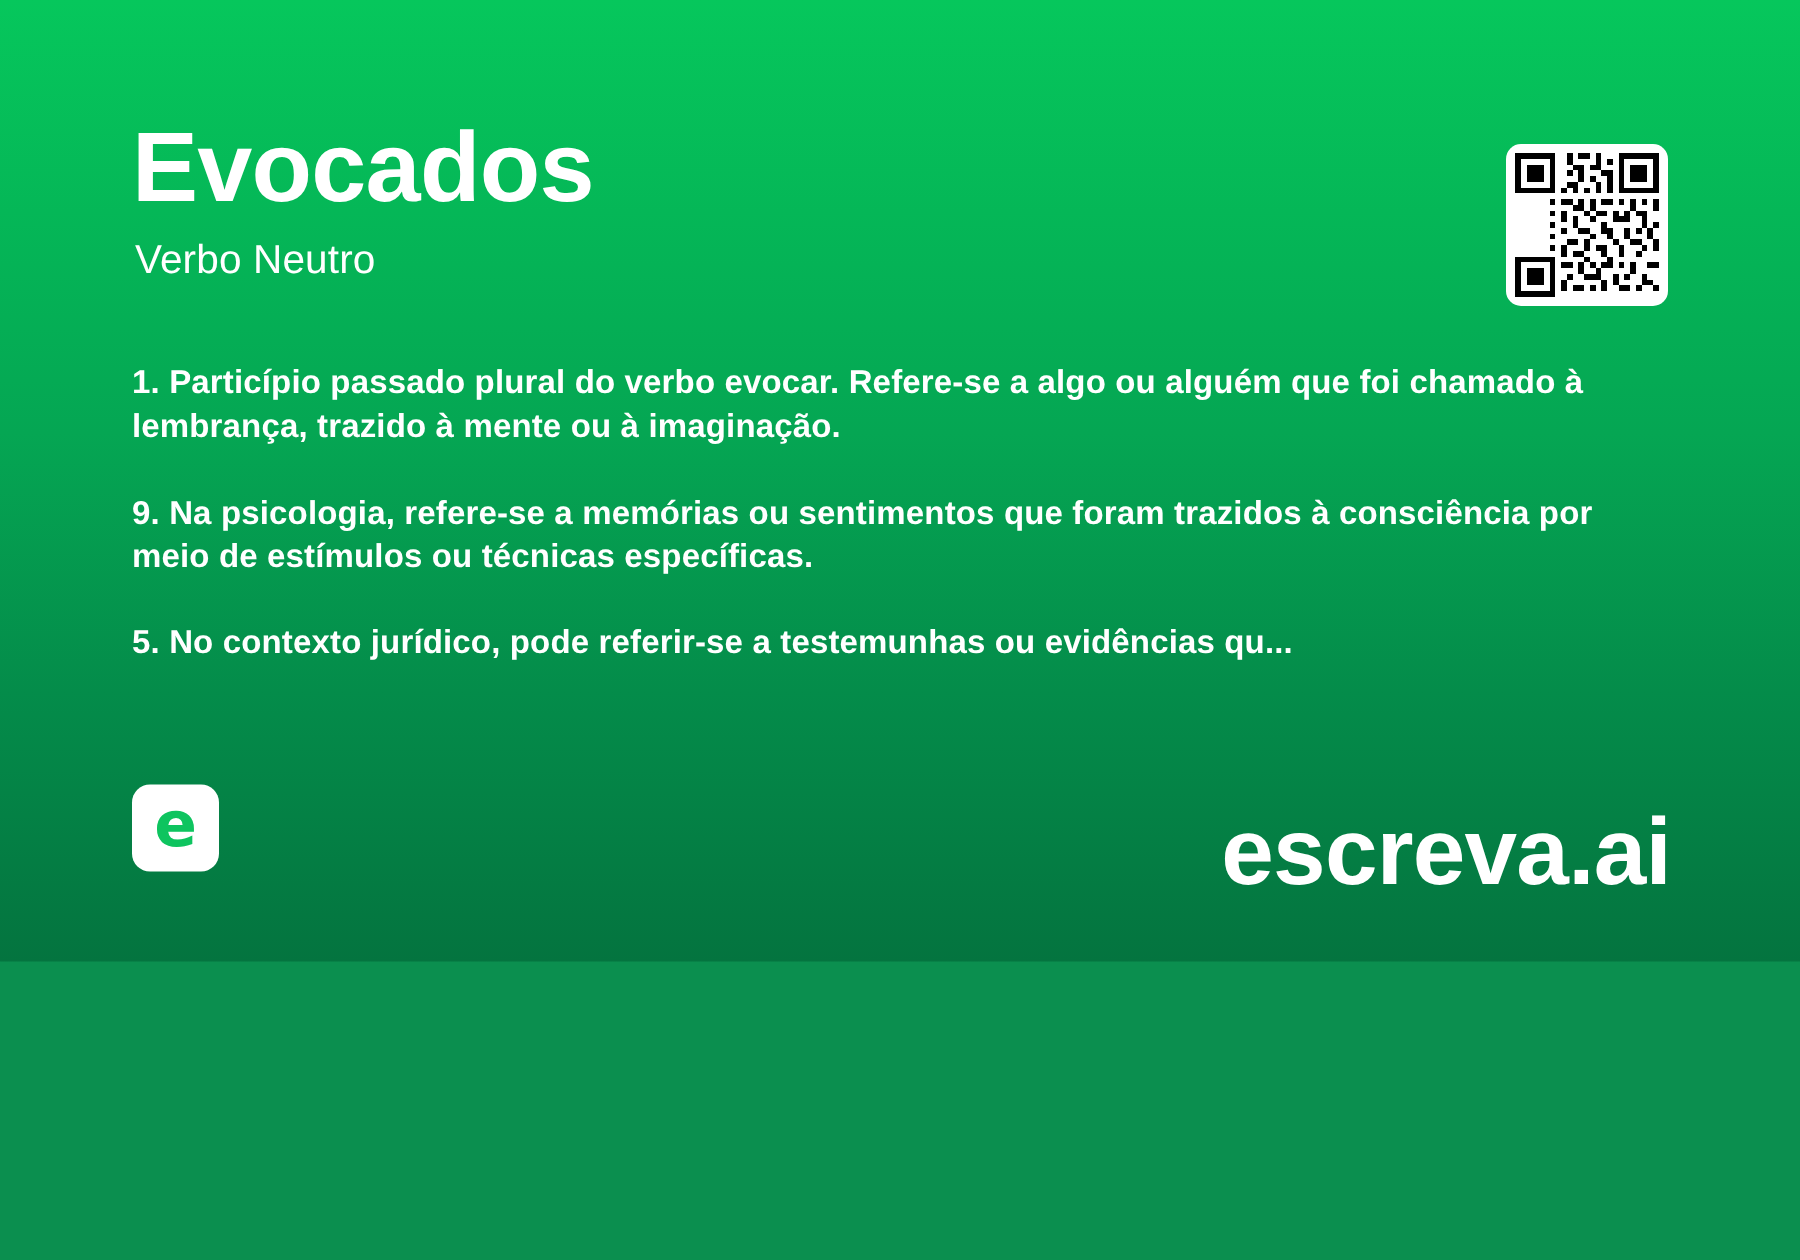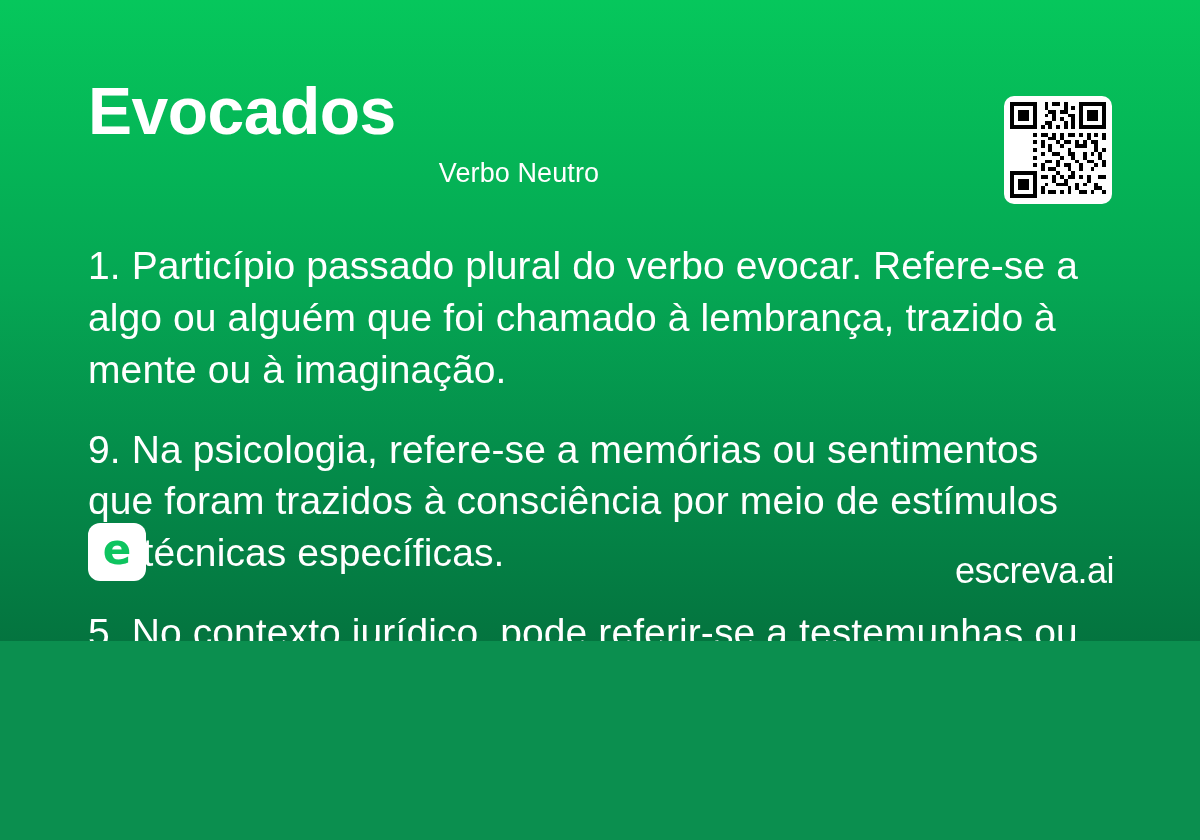--- a/index.html
+++ b/index.html
@@ -37,21 +37,20 @@
     color: #ffffff;
     letter-spacing: -0.5px;
     margin: 0;
   }
   .pos {
     margin: 14px 0 0 2px;
     font-size: 27px;
     color: #ffffff;
     font-weight: 500;
     letter-spacing: 0.1px;
-    text-align: center;
   }
 
   
   .qr-wrap {
     position: absolute;
     right: 88px;
     top: 96px;
     width: 108px;
     height: 108px;
     background: #ffffff;
@@ -63,24 +62,24 @@
 
   
   .definitions {
     position: absolute;
     left: 88px;
     top: 240px;
     width: 1012px;
   }
   .definition {
     color: #ffffff;
-    font-size: 39px;
+    font-size: 22px;
     line-height: 1.33;
     margin: 0 0 28px 0;
-    font-weight: 400;
+    font-weight: 700;
     letter-spacing: 0.1px;
   }
   .definition:last-child { margin-bottom: 0; }
 
   
   .logo-mark {
     position: absolute;
     left: 88px;
     bottom: 60px;
     width: 58px;
@@ -95,24 +94,24 @@
     font-size: 42px;
     font-weight: bold;
     color: #0ec45f;
     line-height: 1;
     transform: translateY(-2px);
     font-family: "DejaVu Sans", sans-serif;
   }
   .brand {
     position: absolute;
     right: 86px;
-    bottom: 52px;
-    color: #ffffff;
-    font-size: 36px;
-    font-weight: normal;
+    bottom: 41px;
+    color: #ffffff;
+    font-size: 63px;
+    font-weight: bold;
     letter-spacing: -0.5px;
     line-height: 1;
   }
 </style>
 </head>
 <body>
 
 <div id="card">
 
   <div class="header">

